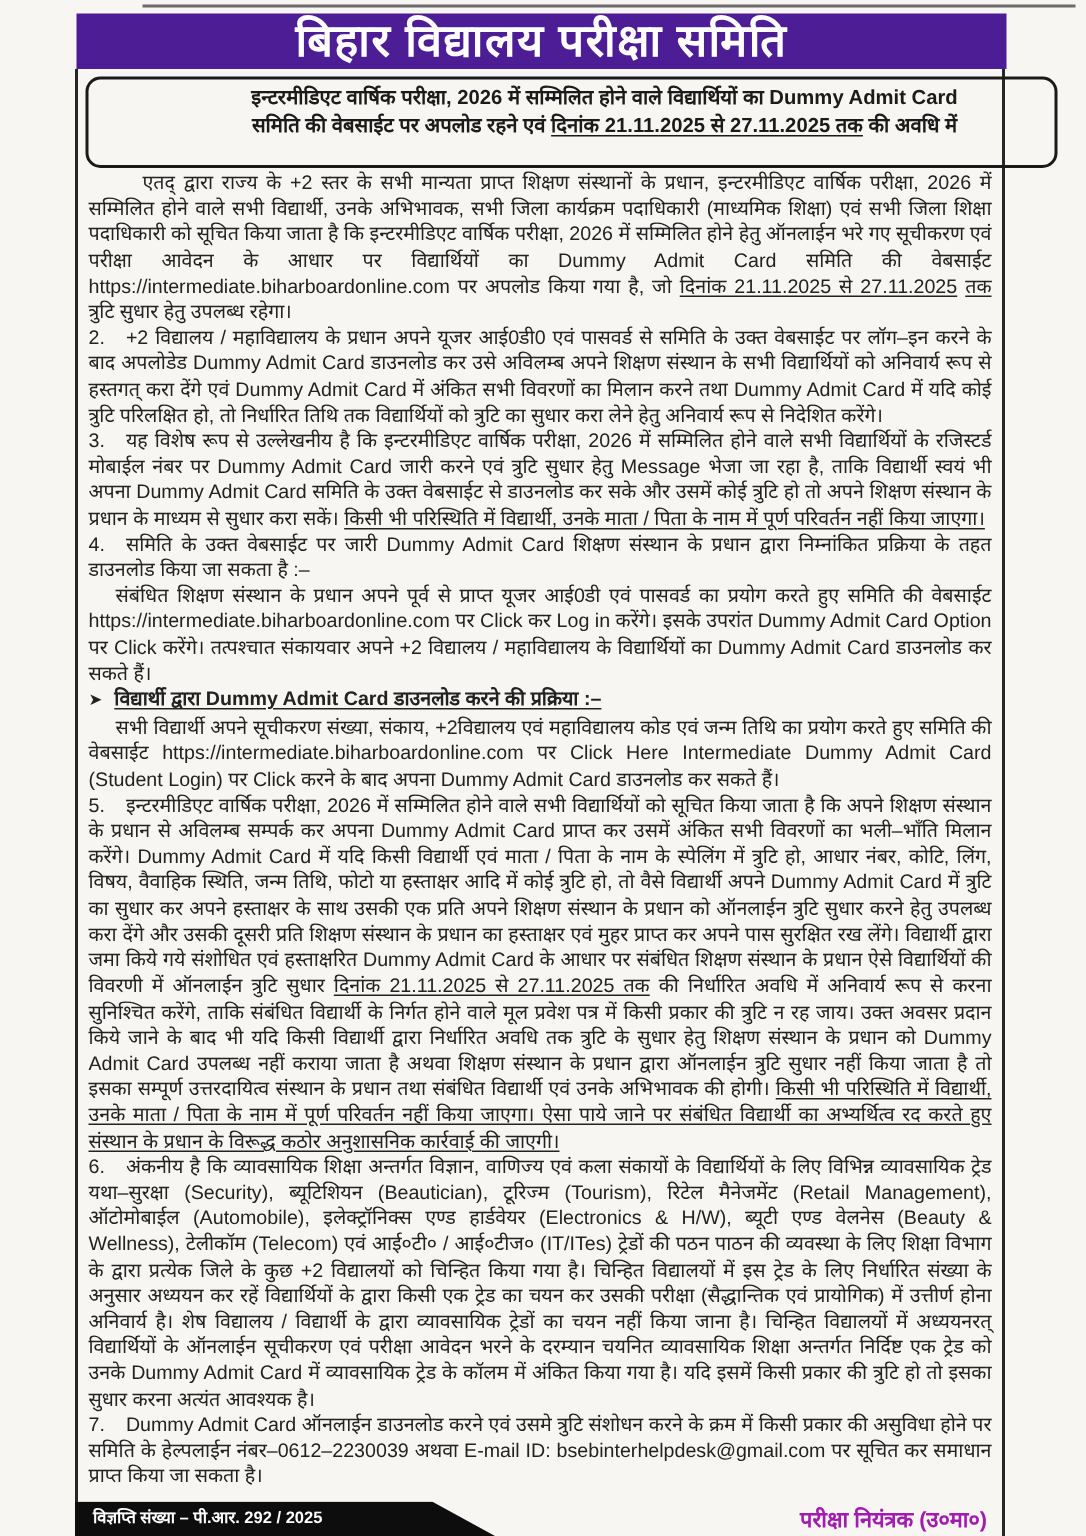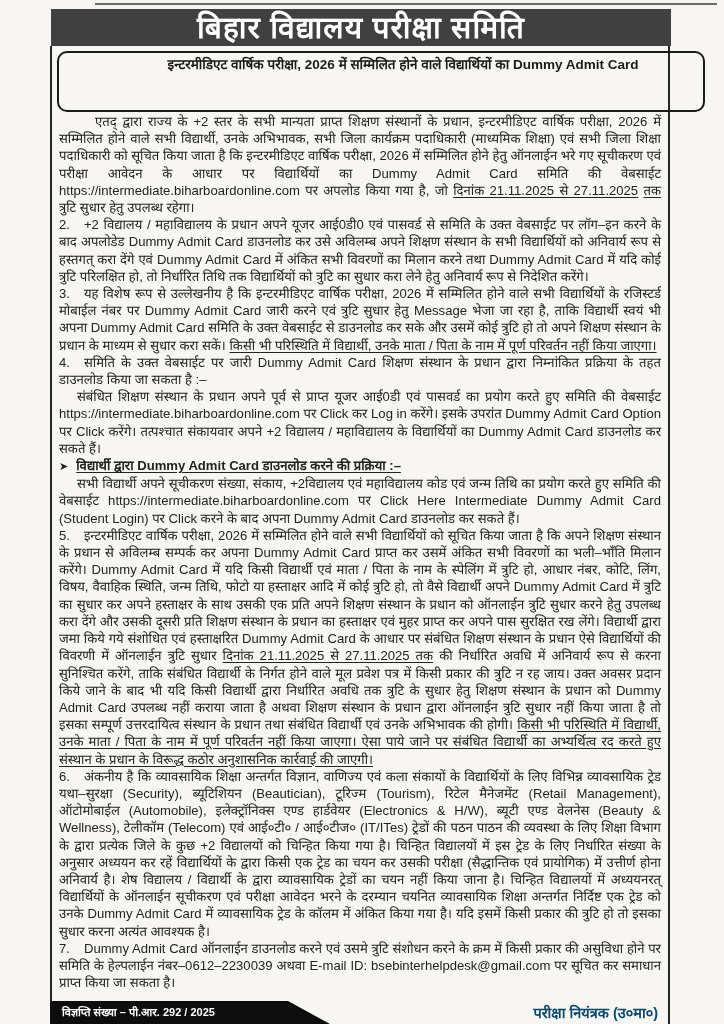--- a/index.html
+++ b/index.html
@@ -5,21 +5,21 @@
 <style>
   html,body{margin:0;padding:0;}
   body{
     width:724px;height:1024px;position:relative;overflow:hidden;
     background:#f7f6f2;color:#1b1b1b;
     font-family:"Liberation Sans","DejaVu Sans",sans-serif;
   }
   .topline{position:absolute;left:95px;top:3px;width:622px;height:2px;background:#6b6b6b;}
   .band{
     position:absolute;left:51px;top:9px;width:620px;height:37px;
-    background:#404040;color:#ffffff;text-align:center;
+    background:#4c1d95;color:#ffffff;text-align:center;
     font-weight:bold;font-size:30px;line-height:37px;letter-spacing:1px;
   }
   .introbox{
     position:absolute;left:57px;top:51px;width:600px;height:55px;
     border:2px solid #1a1a1a;border-radius:10px;background:transparent;
     text-align:center;font-weight:bold;font-size:13.5px;line-height:19px;
     padding-top:2px;
     padding-left:44px;
   }
   .frame{
@@ -41,36 +41,37 @@
   .bullet-head{font-weight:bold;text-decoration:underline;text-underline-offset:2px;}
   .bullet-head .mk{text-decoration:none;display:inline-block;}
   .foot-left{
     position:absolute;left:50px;top:1001px;width:268px;height:23px;
     background:#0d0d0d;color:#ffffff;font-weight:bold;font-size:11px;line-height:23px;
     padding-left:12px;
     clip-path:polygon(0 0,85% 0,100% 100%,0 100%);
   }
   .foot-right{
     position:absolute;right:66px;top:1002px;
-    font-weight:bold;font-size:14.5px;color:#0c4a6e;
+    font-weight:bold;font-size:14.5px;color:#a21caf;
   }
 </style>
 </head>
 <body>
 
 <div class="topline"></div>
 
 <div class="band">
   <span>बिहार विद्यालय परीक्षा समिति</span>
 </div>
 
 <div class="frame"></div>
 
 <div class="introbox" id="intro-box">
     <div><span>इन्टरमीडिएट वार्षिक परीक्षा, 2026 में सम्मिलित होने वाले विद्यार्थियों का Dummy Admit Card</span></div>
+    <div><span>समिति की वेबसाईट पर अपलोड रहने एवं </span><span class="u">दिनांक 21.11.2025 से 27.11.2025 तक</span><span> की अवधि में</span></div>
   </div>
 
 <div class="content" id="notice-body">
     <p class="indent"><span>एतद् द्वारा राज्य के +2 स्तर के सभी मान्यता प्राप्त शिक्षण संस्थानों के प्रधान, इन्टरमीडिएट वार्षिक  परीक्षा, 2026 में सम्मिलित होने वाले सभी विद्यार्थी, उनके अभिभावक, सभी जिला कार्यक्रम पदाधिकारी (माध्यमिक शिक्षा) एवं सभी जिला शिक्षा पदाधिकारी को सूचित किया जाता है कि </span><span class="b">इन्टरमीडिएट वार्षिक परीक्षा, 2026 में सम्मिलित होने हेतु ऑनलाईन भरे गए सूचीकरण एवं परीक्षा आवेदन के आधार पर विद्यार्थियों का Dummy Admit Card समिति की वेबसाईट </span><span class="b">https://intermediate.biharboardonline.com</span><span> पर अपलोड किया गया है, जो </span><span class="b u">दिनांक 21.11.2025 से 27.11.2025</span><span class="b"> </span><span class="b u">तक</span><span class="b"> त्रुटि सुधार हेतु उपलब्ध रहेगा।</span></p>
     <p><span class="mk">2.</span><span>+2 विद्यालय / महाविद्यालय के प्रधान अपने यूजर आई0डी0 एवं पासवर्ड से समिति के उक्त वेबसाईट पर लॉग–इन करने के बाद अपलोडेड </span><span class="b">Dummy Admit Card</span><span> डाउनलोड कर उसे अविलम्ब अपने शिक्षण संस्थान के सभी विद्यार्थियों को अनिवार्य रूप से हस्तगत् करा देंगे एवं </span><span class="b">Dummy Admit Card</span><span> में अंकित सभी विवरणों का मिलान करने तथा </span><span class="b">Dummy Admit Card</span><span> में यदि कोई त्रुटि परिलक्षित हो, तो निर्धारित तिथि तक विद्यार्थियों को त्रुटि का सुधार करा लेने हेतु अनिवार्य रूप से निदेशित करेंगे।</span></p>
     <p><span class="mk">3.</span><span>यह विशेष रूप से उल्लेखनीय है कि इन्टरमीडिएट वार्षिक परीक्षा, 2026 में सम्मिलित होने वाले सभी विद्यार्थियों के रजिस्टर्ड मोबाईल नंबर पर </span><span class="b">Dummy Admit Card</span><span> जारी करने एवं त्रुटि सुधार हेतु </span><span class="b">Message</span><span> भेजा जा रहा है, ताकि विद्यार्थी स्वयं भी अपना </span><span class="b">Dummy Admit Card</span><span> समिति के उक्त वेबसाईट से डाउनलोड कर सके और उसमें कोई त्रुटि हो तो अपने शिक्षण संस्थान के प्रधान के माध्यम से सुधार करा सकें। </span><span class="b u">किसी भी परिस्थिति में विद्यार्थी, उनके माता / पिता के नाम में पूर्ण परिवर्तन नहीं किया जाएगा।</span></p>
     <p><span class="mk">4.</span><span>समिति के उक्त वेबसाईट पर जारी </span><span class="b">Dummy Admit Card</span><span> शिक्षण संस्थान के प्रधान द्वारा निम्नांकित प्रक्रिया के तहत डाउनलोड किया जा सकता है :–</span></p>
     <p class="indent-sm"><span>संबंधित शिक्षण संस्थान के प्रधान अपने पूर्व से प्राप्त यूजर आई0डी एवं पासवर्ड का प्रयोग करते हुए समिति की वेबसाईट </span><span class="b">https://intermediate.biharboardonline.com</span><span> पर Click कर Log in करेंगे। </span><span class="b">इसके उपरांत Dummy Admit Card Option पर Click करेंगे। तत्पश्चात संकायवार</span><span> अपने +2 विद्यालय / महाविद्यालय के विद्यार्थियों का Dummy Admit Card डाउनलोड कर सकते हैं।</span></p>
     <p class="bullet bullet-head"><span class="mk">➤</span><span>विद्यार्थी द्वारा Dummy Admit Card डाउनलोड करने की प्रक्रिया :–</span></p>
     <p class="indent-sm"><span>सभी विद्यार्थी अपने सूचीकरण संख्या, संकाय, +2विद्यालय एवं महाविद्यालय कोड एवं जन्म तिथि का प्रयोग करते हुए समिति की वेबसाईट </span><span class="b">https://intermediate.biharboardonline.com</span><span> पर Click Here Intermediate Dummy Admit Card (Student Login) पर Click करने के बाद अपना Dummy Admit Card डाउनलोड कर सकते हैं।</span></p>

